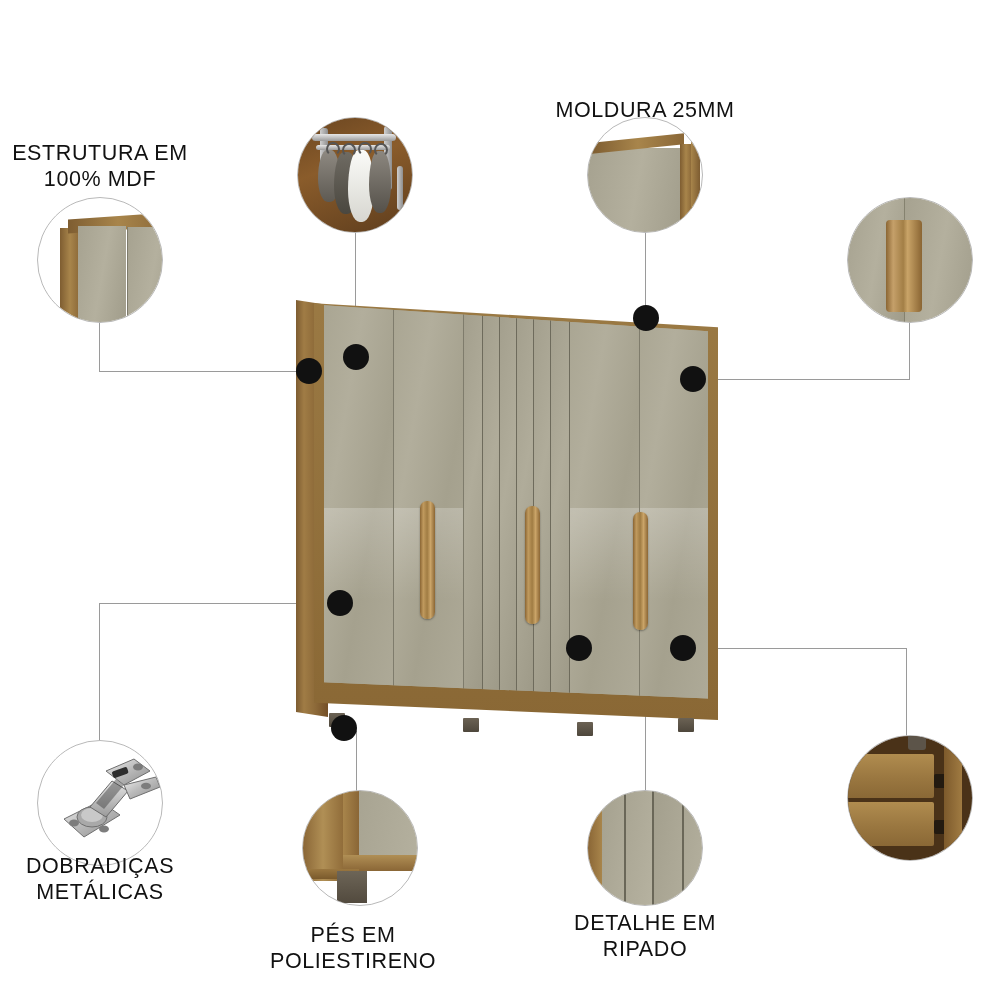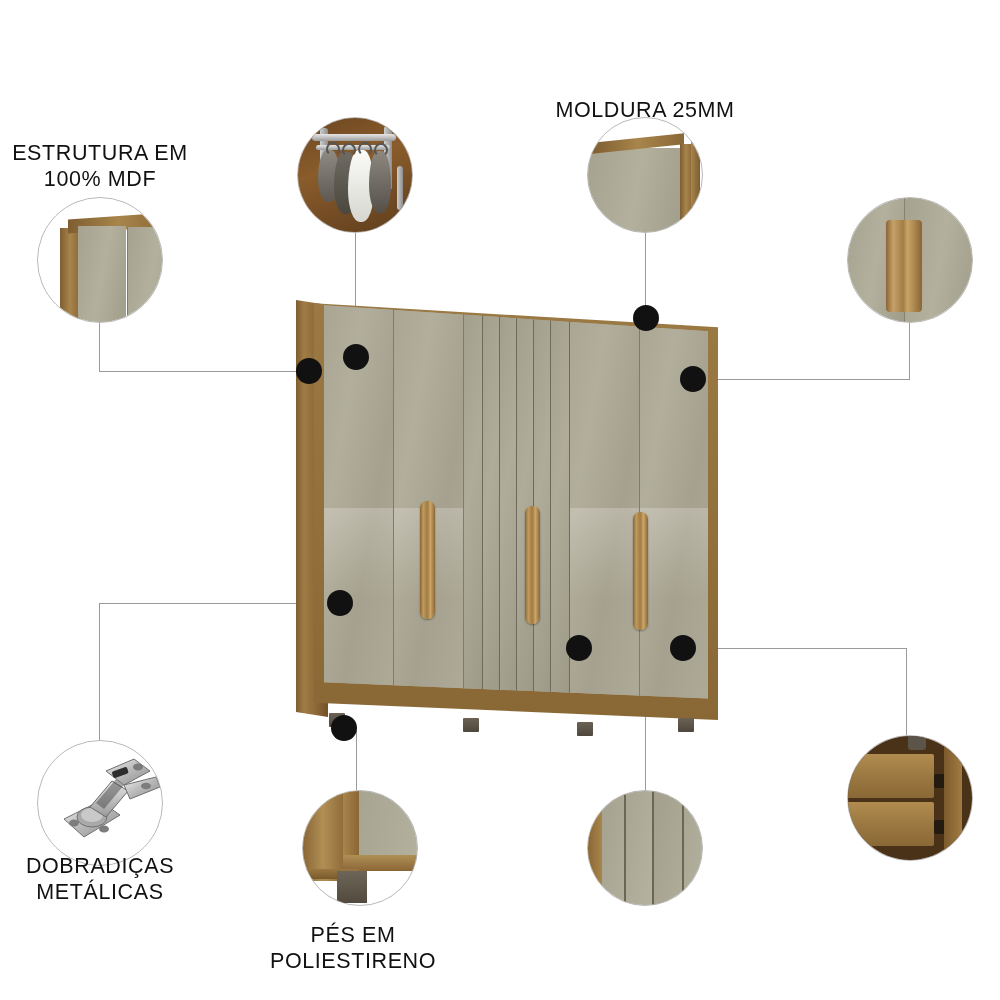--- a/index.html
+++ b/index.html
@@ -283,20 +283,22 @@
 
   <div class="circle" style="left:587px;top:790px;width:116px;height:116px;">
     <div class="inner" style="display:flex;">
       <div style="width:14px;height:100%;background:linear-gradient(90deg,#8a6636,#a8854b);"></div>
       <div style="width:22px;height:100%;background:linear-gradient(100deg,#a5a18f,#b2ae9c);border-right:2px solid #6a6758;"></div>
       <div style="width:26px;height:100%;background:linear-gradient(100deg,#a9a593,#b6b2a0);border-right:2px solid #6a6758;"></div>
       <div style="width:28px;height:100%;background:linear-gradient(100deg,#a39f8d,#b0ac9a);border-right:2px solid #6a6758;"></div>
       <div style="flex:1;height:100%;background:linear-gradient(100deg,#a9a593,#b4b09e);"></div>
     </div>
   </div>
+  <div class="label" style="left:535px;top:910px;width:220px;">DETALHE EM
+RIPADO</div>
 
   <div class="circle" style="left:847px;top:735px;width:126px;height:126px;">
     <div class="inner">
       <div class="dw-bg"></div>
       <div class="dw-drawer" style="left:-6px;top:18px;width:92px;height:44px;"></div>
       <div class="dw-drawer" style="left:-6px;top:66px;width:92px;height:44px;"></div>
       <div class="dw-slide" style="left:86px;top:38px;width:14px;height:14px;"></div>
       <div class="dw-slide" style="left:86px;top:84px;width:14px;height:14px;"></div>
       <div class="dw-side" style="left:96px;top:0px;width:18px;height:126px;"></div>
       <div style="position:absolute;left:60px;top:0px;width:18px;height:14px;background:#5c5449;border-radius:0 0 3px 3px;"></div>

